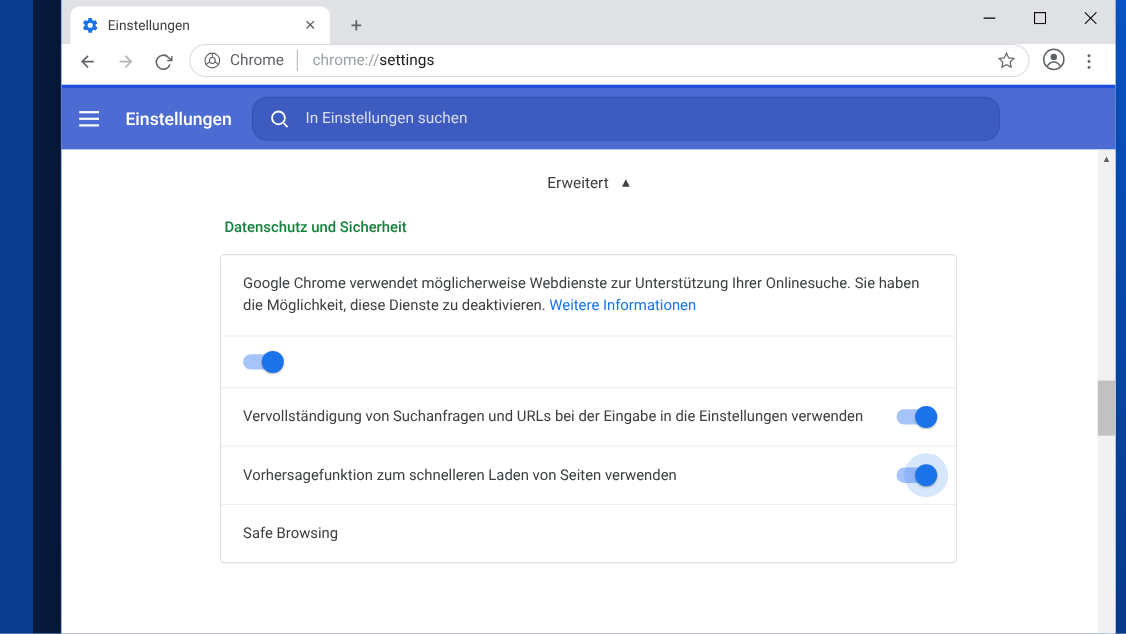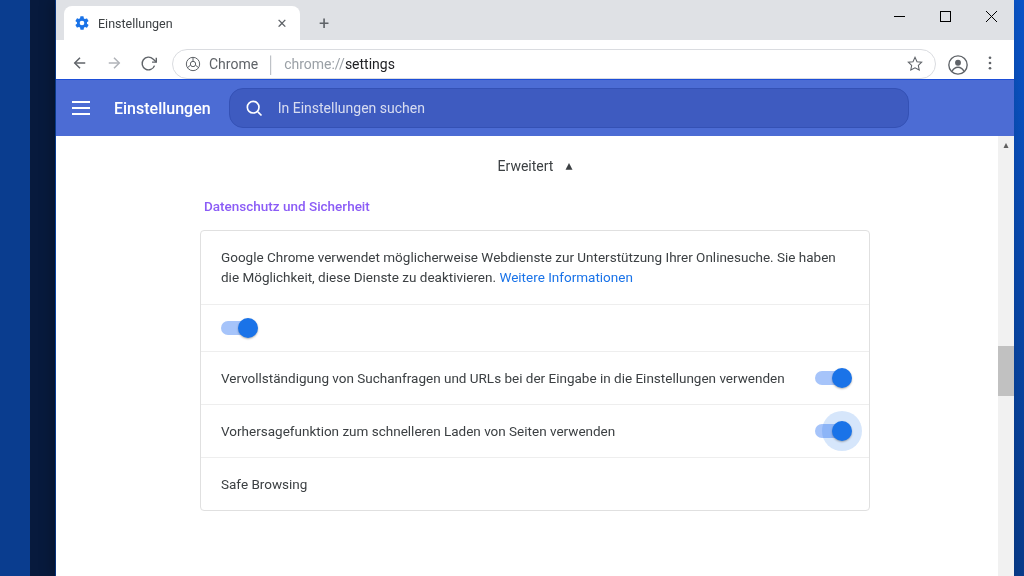--- a/index.html
+++ b/index.html
@@ -14,21 +14,21 @@
   .tab { height:34px; background:#fff; border-top-left-radius:8px; border-top-right-radius:8px; display:flex; align-items:center; padding:0 10px; margin-left:8px; width:236px; font-size:12.5px; color:#3c4043; }
   .tab .gear { width:16px; height:16px; margin-right:8px; color:#1a73e8; flex:0 0 auto; }
   .tab .title { flex:1 1 auto; white-space:nowrap; overflow:hidden; text-overflow:ellipsis; }
   .tab .tab-close { width:16px; height:16px; color:#5f6368; flex:0 0 auto; display:flex; align-items:center; justify-content:center; cursor:pointer; font-size:13px; }
   .newtab { width:28px; height:28px; margin-left:10px; margin-bottom:3px; display:flex; align-items:center; justify-content:center; color:#5f6368; font-size:18px; cursor:pointer; border-radius:50%; }
   .win-controls { position:absolute; right:0; top:0; display:flex; }
   .win-btn { width:46px; height:32px; display:flex; align-items:center; justify-content:center; color:#000; cursor:pointer; }
   .win-btn svg { width:11px; height:11px; }
 
   
-  .toolbar { height:40px; background:#fff; border-bottom:1px solid #1d4ed8; display:flex; align-items:flex-end; padding:0 8px; gap:2px; }
+  .toolbar { height:40px; background:#fff; border-bottom:3px solid #1d4ed8; display:flex; align-items:flex-start; padding:0 8px; gap:2px; }
   .nav-btn { width:32px; height:32px; display:flex; align-items:center; justify-content:center; border-radius:50%; color:#5f6368; cursor:pointer; }
   .nav-btn.disabled { color:#b0b3b8; }
   .omnibox { flex:1 1 auto; height:30px; border:1px solid #dadce0; border-radius:15px; display:flex; align-items:center; padding:0 12px; margin:0 6px; font-size:14px; color:#202124; }
   .omnibox .chrome-icon { width:16px; height:16px; margin-right:8px; color:#5f6368; }
   .omnibox .url-scheme { color:#5f6368; }
   .omnibox .url-sep { color:#bdc1c6; margin:0 8px; font-size:16px; }
   .omnibox .url-path-pre { color:#9aa0a6; }
   .omnibox .url-path { color:#202124; }
   .omnibox .spacer { flex:1; }
   .omnibox .star { width:16px; height:16px; color:#5f6368; cursor:pointer; }
@@ -45,21 +45,21 @@
   .search-box input { flex:1; border:none; background:transparent; color:#fff; font-size:14px; outline:none; }
   .search-box input::placeholder { color:#e8eaf6; opacity:0.9; }
 
   
   .content { flex:1 1 auto; background:#fff; overflow:hidden; position:relative; }
   .content-inner { width:100%; height:100%; overflow-y:auto; }
   .expander-row { display:flex; align-items:center; justify-content:center; gap:12px; padding:22px 0 24px; color:#3c4043; font-size:14px; cursor:pointer; }
   .expander-row .chev { display:inline-block; transform:translateY(-1px); }
 
   .section { width:670px; margin:0 auto; }
-  .section-heading { font-size:13.5px; color:#8b5cf6; font-weight:500; padding:0 0 16px 4px; }
+  .section-heading { font-size:13.5px; color:#15803d; font-weight:500; padding:0 0 16px 4px; }
   .card { border:1px solid #e0e0e0; border-radius:4px; }
   .card-row { padding:16px 20px; border-bottom:1px solid #eeeeee; display:flex; align-items:center; gap:24px; }
   .card-row:last-child { border-bottom:none; }
   .card-row .text { flex:1 1 auto; font-size:13.5px; color:#3c4043; line-height:1.5; }
   .card-row .text .sub { display:block; color:#5f6368; font-size:13px; margin-top:2px; }
   .card-row .link { color:#1a73e8; cursor:pointer; }
 
   
   .toggle { position:relative; width:34px; height:14px; background:#a6c4fa; border-radius:10px; cursor:pointer; flex:0 0 auto; }
   .toggle::after { content:""; position:absolute; right:-3px; top:-3px; width:20px; height:20px; background:#1a73e8; border-radius:50%; box-shadow:0 1px 2px rgba(0,0,0,0.3); }

